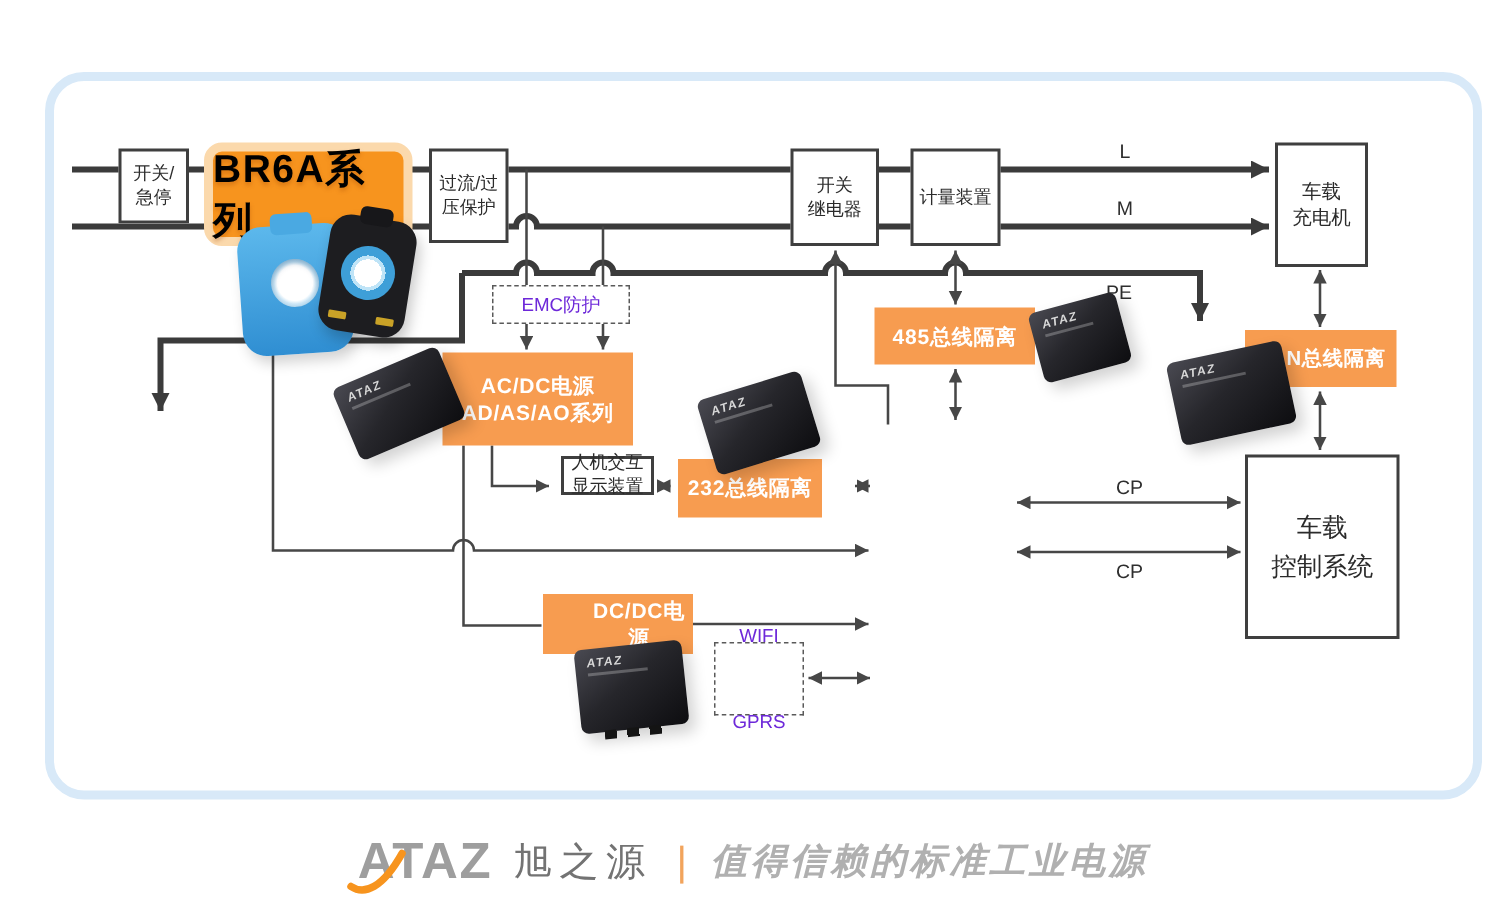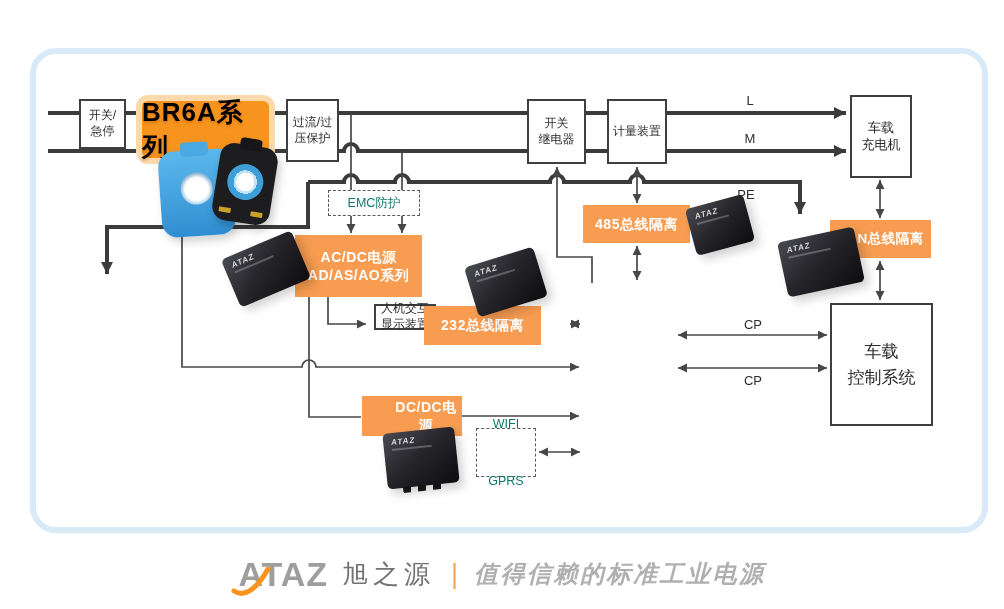--- a/index.html
+++ b/index.html
@@ -5,21 +5,21 @@
   html,body{margin:0;padding:0;background:#ffffff;}
   #stage{position:relative;width:1004px;height:609px;background:#fff;overflow:hidden;
          font-family:"Liberation Sans","DejaVu Sans",sans-serif;}
   #card{position:absolute;left:30px;top:48px;width:958px;height:485px;box-sizing:border-box;
         border:6px solid #D8E9F8;border-radius:26px;background:#fff;}
   #wires{position:absolute;left:0;top:0;z-index:1;}
   .box,.obox,.dbox{position:absolute;z-index:2;box-sizing:border-box;display:flex;flex-direction:column;
         align-items:center;justify-content:center;text-align:center;line-height:1.3;}
   .box{background:#fff;border:2px solid #3f3f3f;color:#2b2b2b;font-size:12px;}
   .obox{background:#F79C50;color:#fff;font-size:14px;font-weight:600;letter-spacing:.5px;}
-  .dbox{background:#fff;border:1.6px dashed #5a5a5a;color:#0f766e;font-size:12.5px;justify-content:center;}
+  .dbox{background:#fff;border:1.6px dashed #5a5a5a;color:#6d28d9;font-size:12.5px;justify-content:center;}
   #br6a{position:absolute;z-index:2;box-sizing:border-box;display:flex;align-items:center;justify-content:center;
         background:#F7941E;border:6px solid #FBD9AC;border-radius:12px;color:#000000;
         font-size:26px;font-weight:800;letter-spacing:1px;text-shadow:0 2px 3px rgba(160,70,0,.35);}
   .wl{position:absolute;z-index:2;font-size:13px;color:#2e2e2e;width:26px;text-align:center;}
   
   .prod{position:absolute;z-index:3;}
   .mod{border-radius:5px;background:linear-gradient(145deg,#4a4a52 0%,#26262b 45%,#0d0d10 100%);
        box-shadow:4px 6px 10px rgba(0,0,0,.18);position:absolute;z-index:3;}
   .mod .mb{position:absolute;top:5px;left:8px;font-size:8px;font-weight:700;color:#d8d8d8;
        letter-spacing:1px;transform:skewX(-10deg);}
@@ -121,21 +121,21 @@
     <span>EMC防护</span>
   </div>
   <div class="obox" style="left:295px;top:235px;width:127px;height:62px;">
     <span>AC/DC电源</span>
     <span>AD/AS/AO系列</span>
   </div>
   <div class="box" style="left:374px;top:304px;width:62px;height:26px;">
     <span>人机交互</span>
     <span>显示装置</span>
   </div>
-  <div class="obox" style="left:424px;top:306px;width:117px;height:39px;">
+  <div class="obox" style="left:452px;top:306px;width:96px;height:39px;">
     <span>232总线隔离</span>
   </div>
   <div class="obox" style="left:583px;top:205px;width:107px;height:38px;">
     <span>485总线隔离</span>
   </div>
   <div class="obox" style="left:830px;top:220px;width:101px;height:38px;font-size:13.5px;">
     <span>CAN总线隔离</span>
   </div>
   <div class="obox" style="left:362px;top:396px;width:100px;height:40px;padding-left:28px;">
     <span>DC/DC电源</span>

